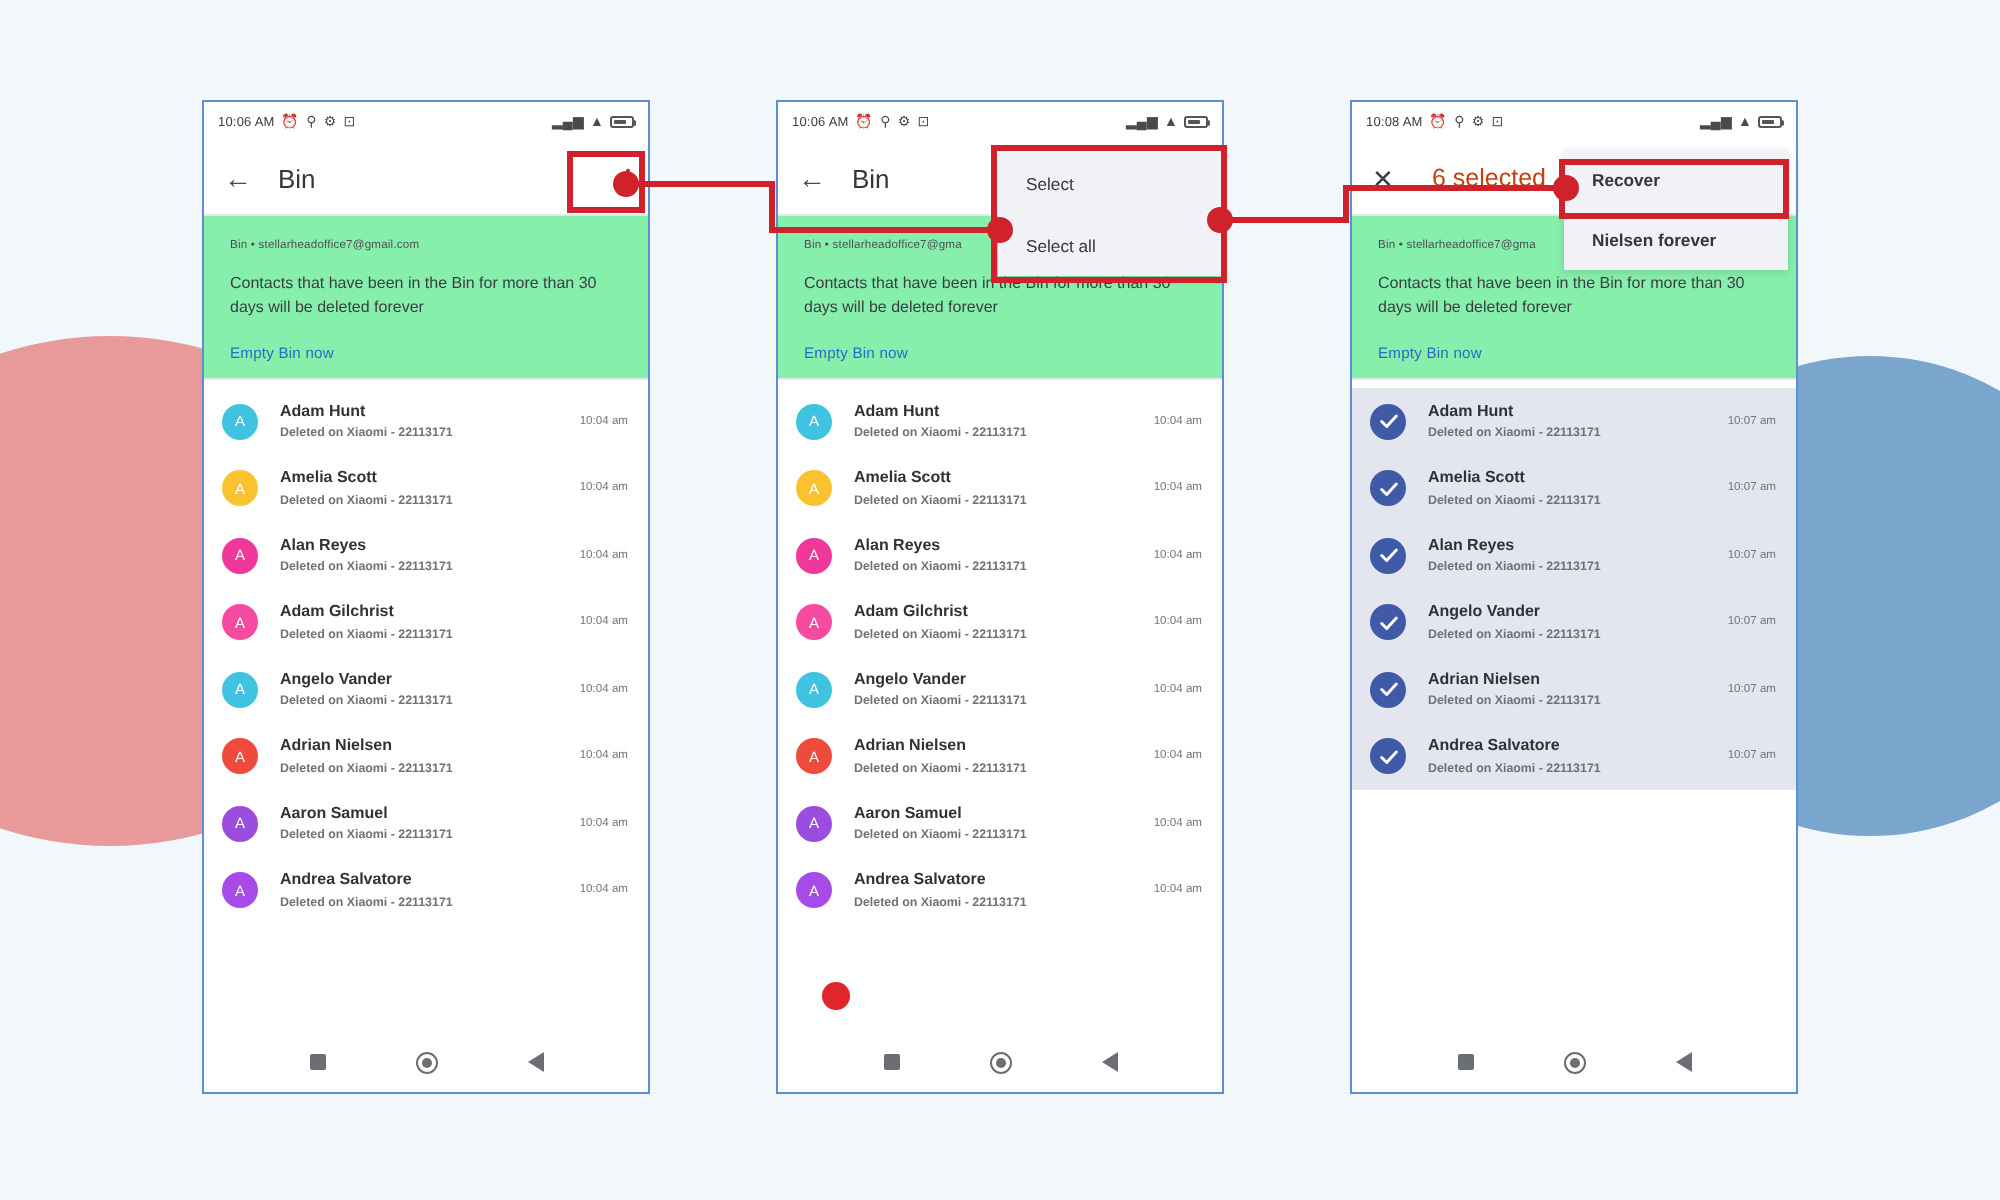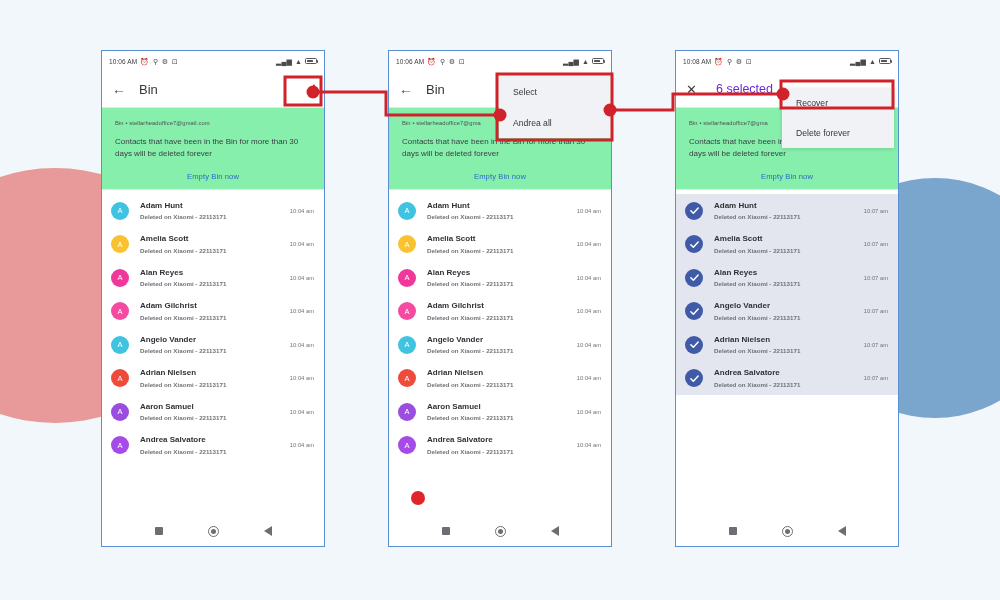--- a/index.html
+++ b/index.html
@@ -41,35 +41,35 @@
   .batt::after{ content:""; position:absolute; right:-2.2px; top:1.6px; width:1.3px; height:2.8px; background:#555; border-radius:0 1px 1px 0;}
   .batt i{ position:absolute; left:1px; top:1px; bottom:1px; width:55%; background:#555; border-radius:.5px;}
 
   
   .appbar {
     height:36px; display:flex; align-items:center; padding:0 10px;
     background:#fff; position:relative;
   }
   .appbar .back { font-size:14px; color:#4a4a4a; line-height:1; width:16px; }
   .appbar .title { font-size:13px; color:#35383b; margin-left:11px; font-weight:400; }
-  .appbar .title.sel { font-size:12.5px; margin-left:16px; color:#6d28d9; }
+  .appbar .title.sel { font-size:12.5px; margin-left:16px; color:#c2410c; }
   .appbar .xmark { font-size:13px; color:#3b3e42; line-height:1; width:14px; font-weight:400;}
   .kebab {
     position:absolute; right:9px; top:50%; transform:translateY(-50%);
     display:flex; flex-direction:column; gap:1.6px; align-items:center;
   }
   .kebab span { width:2px; height:2px; border-radius:50%; background:#d0222b; display:block; }
 
   
   .divider { height:1px; background:#e6e7e9; }
   .info { padding:12px 13px 8px 13px; background:#86efac; }
   .info .acct { font-size:5.8px; color:#4c4f52; letter-spacing:.1px; }
   .info .note { font-size:8px; color:#3b3e42; line-height:1.55; margin-top:10px; }
   .info .empty {
-    text-align:center; font-size:7.6px; color:#2c6bc4; margin-top:11px; letter-spacing:.1px;
+    text-align:left; font-size:7.6px; color:#2c6bc4; margin-top:11px; letter-spacing:.1px;
   }
 
   
   .list { background:#fff; padding-top:4px; }
   .row {
     display:flex; align-items:center; height:33.5px; padding:0 10px 0 9px;
   }
   .row.selected { background:#e3e5ef; }
   .avatar {
     width:18px; height:18px; border-radius:50%; flex:0 0 18px;
@@ -95,21 +95,21 @@
   .nv-tr { width:0; height:0; border-top:5.5px solid transparent; border-bottom:5.5px solid transparent;
            border-right:8px solid #6b6e72; }
 
   
   .menu {
     position:absolute; background:#f1f2f6; z-index:8;
     box-shadow:0 1px 4px rgba(0,0,0,.14);
     text-align:right;
   }
   #menu2 { left:499px; top:76px; width:112px; height:62px; }
-  #menu3 { left:782px; top:88px; width:112px; height:60px; }
+  #menu3 { left:782px; top:75px; width:112px; height:60px;font-weight:bold; }
   .menu .mi { font-size:8.6px; color:#33363a; padding-left:14px; display:flex; align-items:center; }
   #menu2 .mi { height:31px; }
   #menu3 .mi { height:30px; }
 
   
   .ann { position:absolute; inset:0; z-index:10; pointer-events:none; }
 
   
 </style>
 </head>
@@ -449,26 +449,26 @@
       <span class="nv-sq"></span>
       <span class="nv-ci">
           <i></i>
         </span>
       <span class="nv-tr"></span>
     </div>
   </div>
 
   <div class="menu" id="menu2">
     <div class="mi">Select</div>
-    <div class="mi">Andrea all</div>
+    <div class="mi">Select all</div>
   </div>
 
   <div class="menu" id="menu3">
     <div class="mi">Recover</div>
-    <div class="mi">Delete forever</div>
+    <div class="mi">Nielsen forever</div>
   </div>
 
   <svg class="ann" width="1000" height="600" viewBox="0 0 1000 600">
 
     <rect x="285" y="77" width="36" height="28" fill="none" stroke="#d0222b" stroke-width="3"></rect>
 
     <polyline points="313,92 386,92 386,115 500,115" fill="none" stroke="#d0222b" stroke-width="3"></polyline>
     <circle cx="313" cy="92" r="6.5" fill="#d0222b"></circle>
     <circle cx="500" cy="115" r="6.5" fill="#d0222b"></circle>
 

